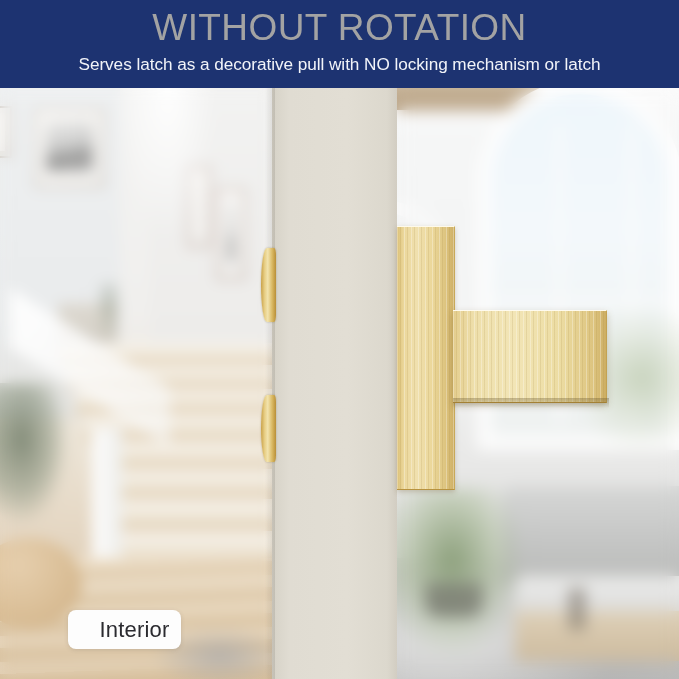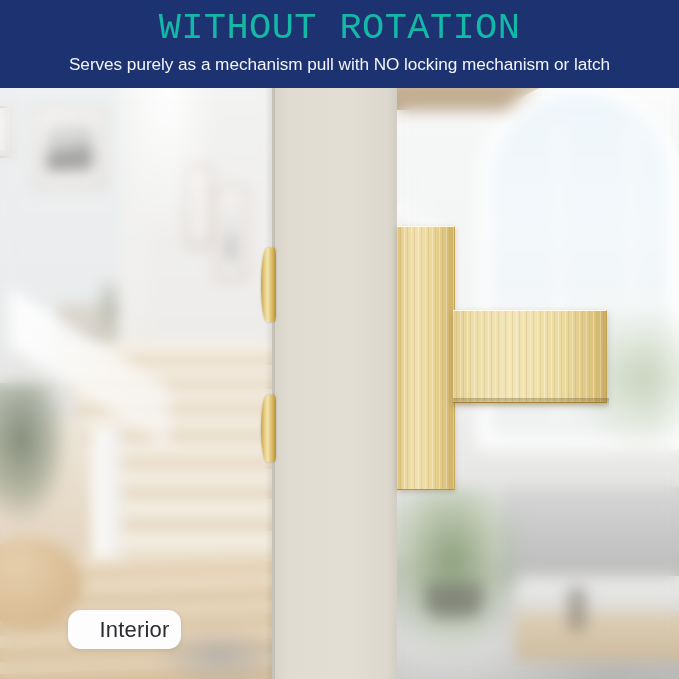--- a/index.html
+++ b/index.html
@@ -16,27 +16,26 @@
   .banner {
     position:absolute; left:0; top:0;
     width:679px; height:88px;
     background:#1d3371;
     z-index:60;
     display:flex; flex-direction:column;
     align-items:center; justify-content:flex-start;
     padding-top:7px;
   }
   .banner-title {
-    color:#14b8a6;
+    color:#a3a3a3;
     font-size:37px;
     line-height:42px;
     font-weight:400;
     letter-spacing:0.4px;
     white-space:nowrap;
-    font-family:Liberation Mono, monospace;
   }
   .banner-sub {
     color:#f2f4f9;
     font-size:17.2px;
     line-height:24px;
     font-weight:400;
     letter-spacing:-0.05px;
     white-space:nowrap;
     margin-top:3px;
   }
@@ -287,40 +286,40 @@
     position:absolute; left:453px; top:310px;
     width:156px; height:10px;
     background:linear-gradient(180deg,rgba(95,78,38,.35),rgba(95,78,38,0));
     z-index:39;
   }
 
   
   .pill {
     position:absolute; z-index:80;
     background:#fdfdfd;
-    border-radius:13px;
+    border-radius:8px;
     display:flex; align-items:center; justify-content:center;
     color:#2b2b30;
     font-size:22px;
     font-weight:400;
     letter-spacing:.2px;
     box-shadow:0 1px 4px rgba(90,85,75,.18);
     padding-left:20px;
   }
   .pill-interior { left:68px;  top:610px; width:113px; height:39px; }
   .pill-exterior { left:484px; top:610px; width:118px; height:39px; }
 </style>
 </head>
 <body>
 
 <div class="canvas">
 
   <div class="banner">
     <div class="banner-title">WITHOUT ROTATION</div>
-    <div class="banner-sub">Serves purely as a mechanism pull with NO locking mechanism or latch</div>
+    <div class="banner-sub">Serves latch as a decorative pull with NO locking mechanism or latch</div>
   </div>
 
   <div class="scene">
 
     <div class="interior">
       <div class="int-wall-left"></div>
       <div class="int-wall-right"></div>
 
       <div class="frame f1">
           <div class="mat"></div>

